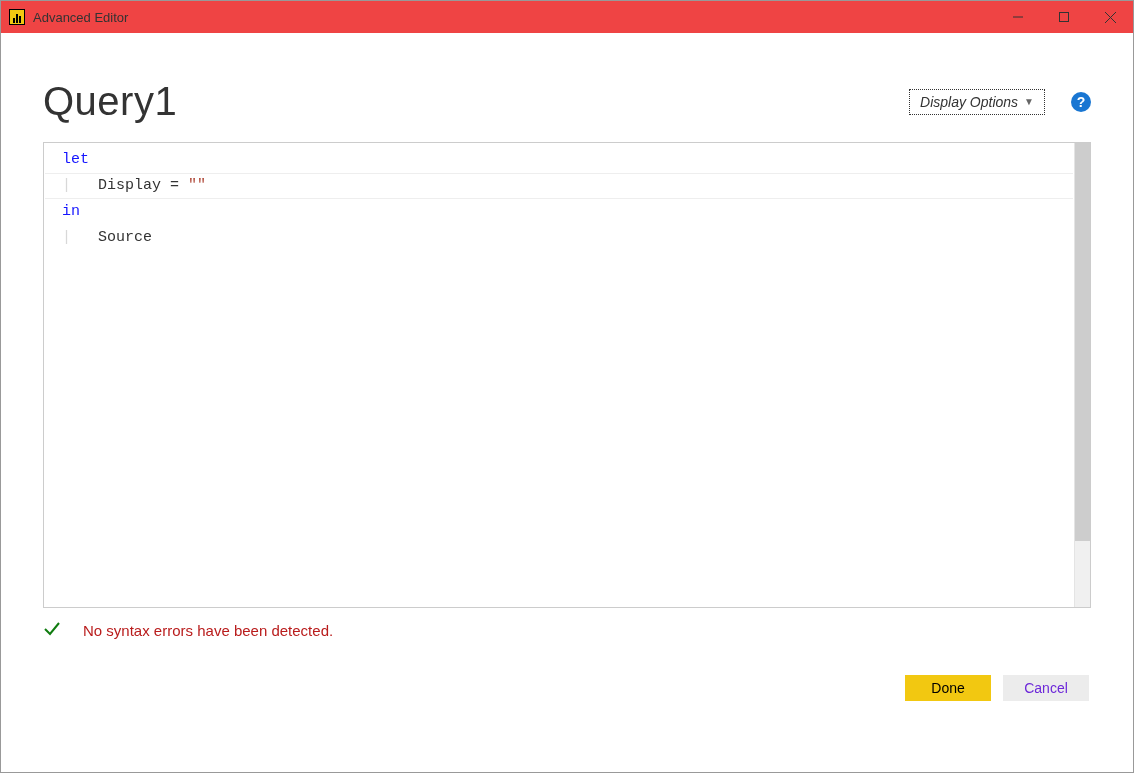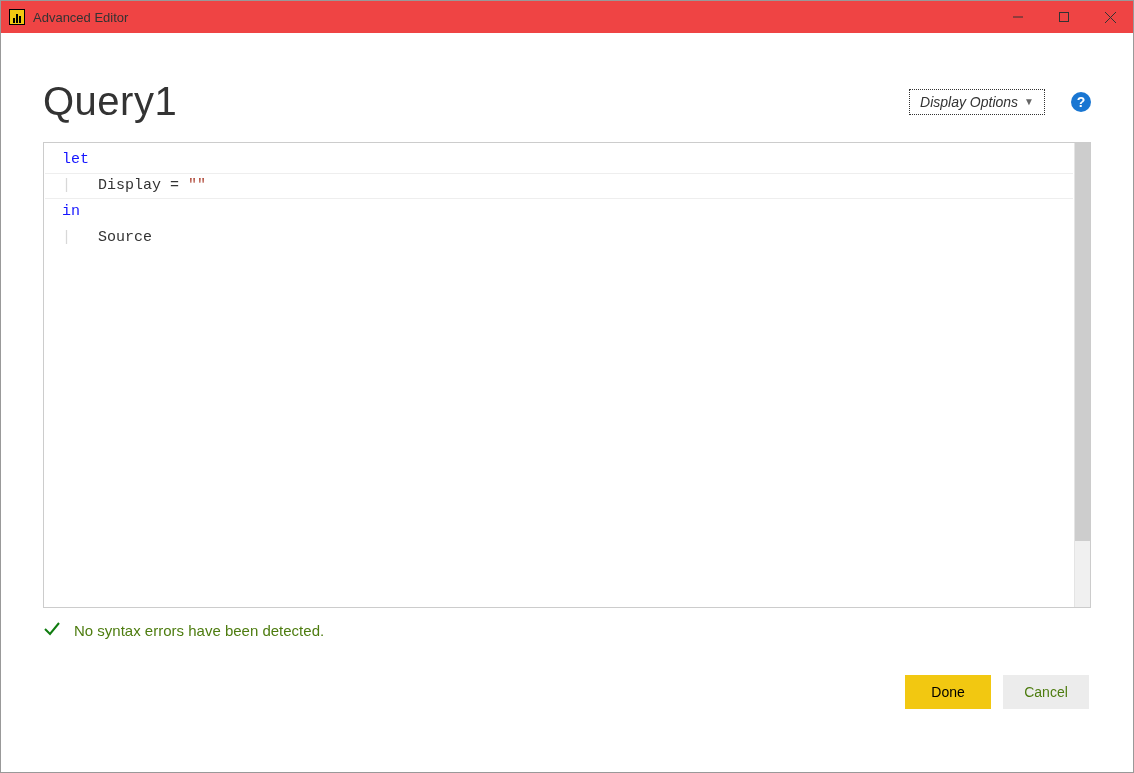--- a/index.html
+++ b/index.html
@@ -148,51 +148,51 @@
       position:absolute;
       top:0;
       left:0;
       right:0;
       height: 398px;
       background: #cdcdcd;
     }
     .status-row {
       display: flex;
       align-items: center;
-      gap: 13px;
+      gap: 22px;
       margin-top: 12px;
       font-size: 15px;
-      color: #4d7c0f;
+      color: #b91c1c;
     }
     .check-icon {
       color: #107C10;
     }
     .footer-buttons {
       display: flex;
       justify-content: flex-end;
       gap: 12px;
       margin-top: 34px;
       padding-right: 2px;
     }
     .btn {
       min-width: 86px;
-      height: 34px;
+      height: 26px;
       font-size: 14px;
       border: none;
       display: flex;
       align-items: center;
       justify-content: center;
     }
     .btn-primary {
       background: #F2C811;
       color: #000;
     }
     .btn-secondary {
       background: #ECECEC;
-      color: #4d7c0f;
+      color: #6d28d9;
     }
   </style>
 </head>
 <body>
 
 <div class="titlebar">
   <div class="app-icon">
     <span class="bar"></span>
       <span class="bar"></span>
       <span class="bar"></span>

